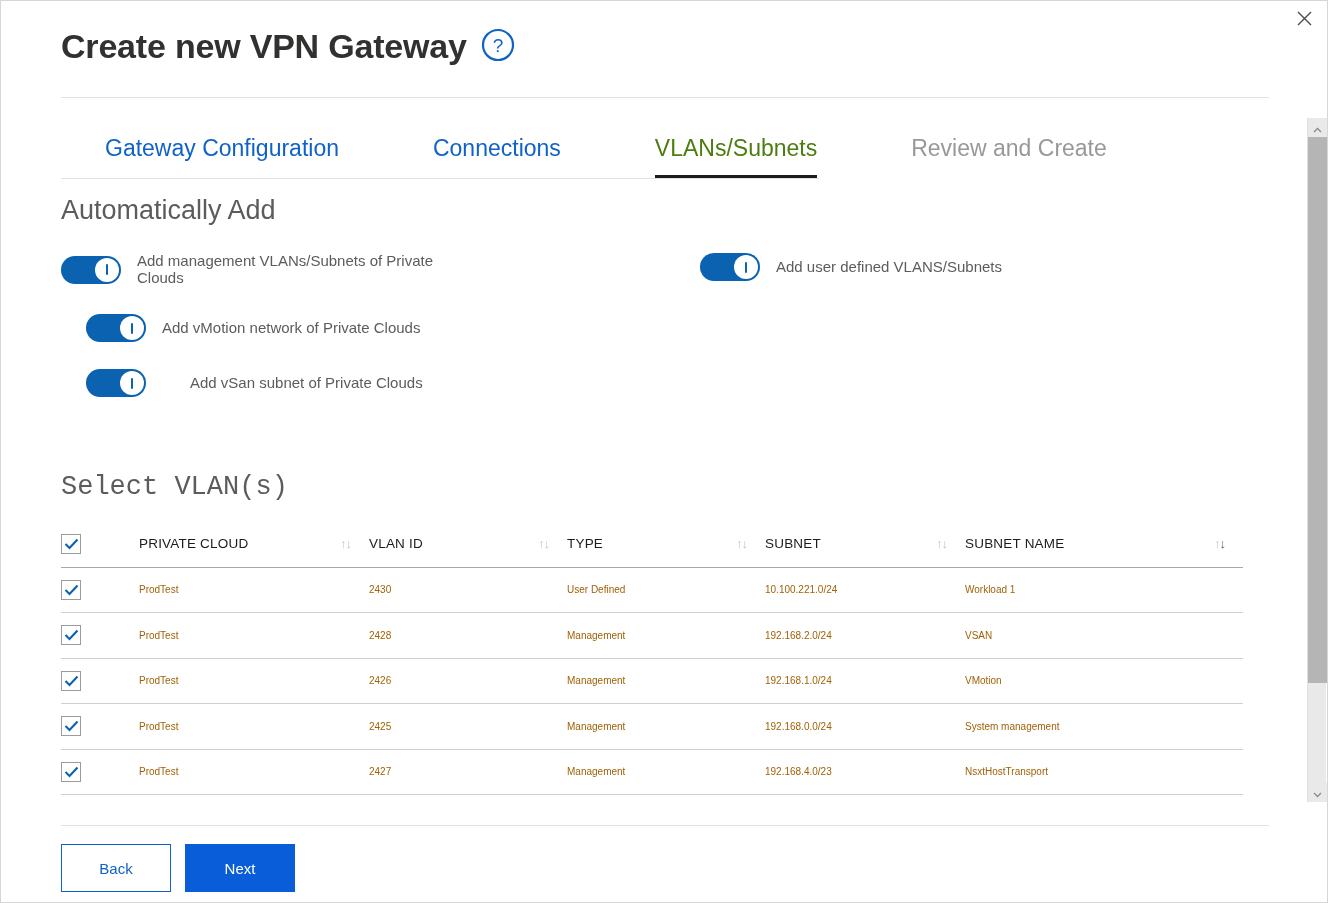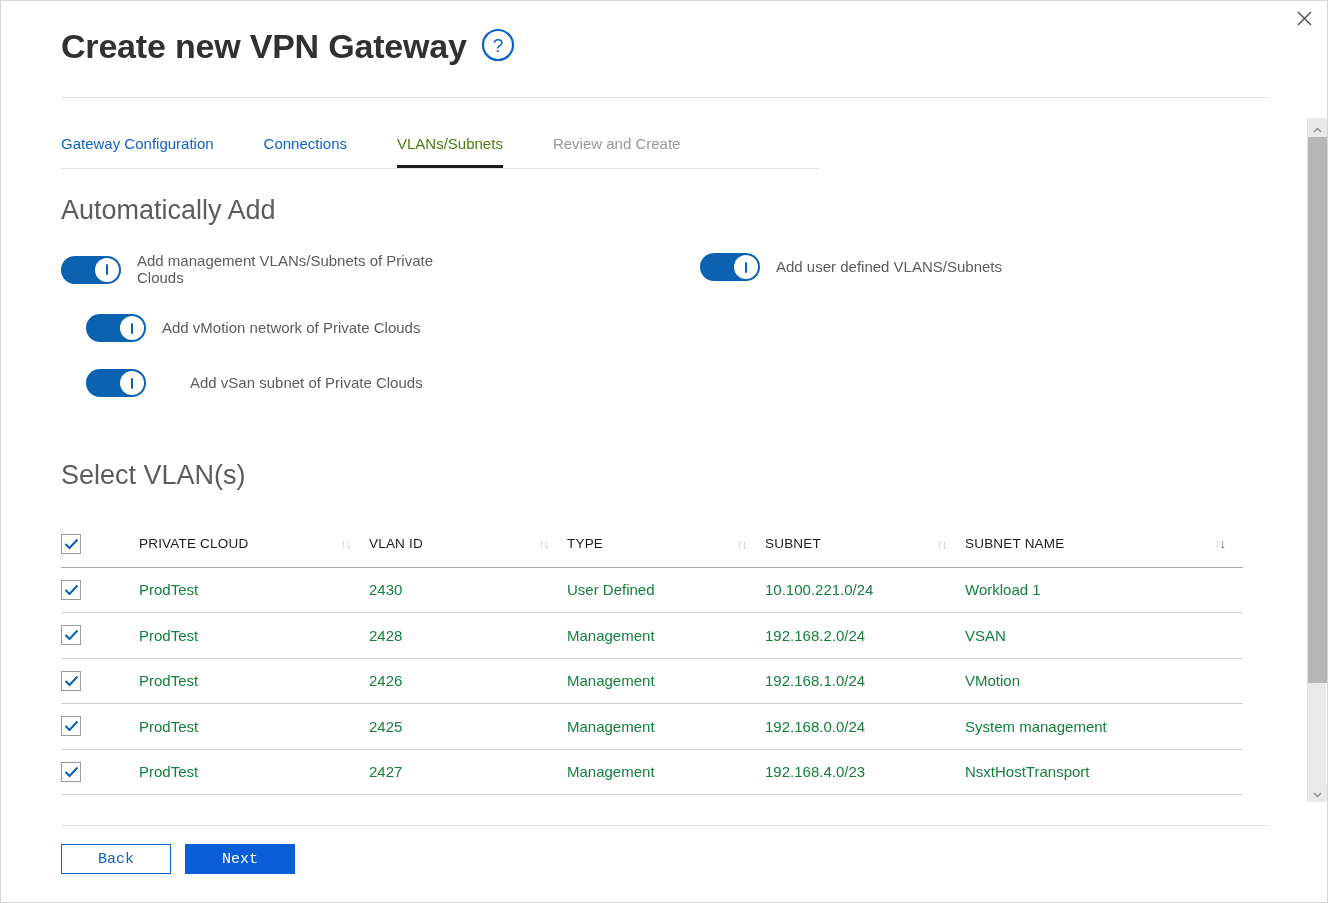--- a/index.html
+++ b/index.html
@@ -44,38 +44,39 @@
   }
 
   
   .tabs {
     position: absolute; left: 60px; top: 128px;
     display: flex; align-items: flex-end;
     border-bottom: 1px solid #e1e1e1;
     width: 758px;
   }
   .tab {
-    font-size: 15px;
+    font-size: 23px;
     padding: 6px 0 13px 0;
     margin-right: 50px;
     color: #0f62c8; cursor: pointer;
     border-bottom: 3px solid transparent;
     white-space: nowrap;
+    margin-left: 44px;
   }
   .tab.active { color: #4d7c0f; border-bottom-color: #1c1c1c; cursor: default; }
   .tab.disabled { color: #989898; cursor: default; }
   .tab:last-child { margin-right: 0; }
 
   
   .section-title {
     position: absolute; left: 60px;
     font-size: 27px; color: #5c5c5c; font-weight: normal;
   }
   #auto-add-title { top: 194px; }
-  #select-vlan-title { top: 459px; }
+  #select-vlan-title { top: 471px; font-family: Liberation Mono, monospace; }
 
   
   .toggle-row {
     position: absolute; display: flex; align-items: center;
   }
   .toggle {
     flex: 0 0 auto;
     width: 60px; height: 28px; border-radius: 14px;
     background: #0a62b0; position: relative; cursor: pointer;
   }
@@ -133,21 +134,21 @@
   thead th.col-chk .th-inner { padding-right: 0; justify-content: flex-start; }
   .sort-icon {
     color: #c4c4c4; font-size: 13px; letter-spacing: -1px;
     cursor: pointer; user-select: none; white-space: nowrap;
   }
   .sort-icon.strong .dn { color: #5a5a5a; }
 
   tbody tr { border-bottom: 1px solid #d0d0d0; }
   tbody td {
     height: 45.5px;
-    font-size: 15px; color: #15803d;
+    font-size: 10px; color: #a16207;
   }
   tbody tr.partial td { height: 22px; overflow: hidden; }
 
   
   .cbx {
     width: 20px; height: 20px;
     border: 1px solid #9b9b9b; background: #fff;
     display: inline-flex; align-items: center; justify-content: center;
     cursor: pointer; vertical-align: middle;
   }
@@ -176,23 +177,23 @@
   
   .footer-rule {
     position: absolute; left: 60px; right: 58px; top: 824px;
     height: 1px; background: #e1e1e1;
   }
   .footer {
     position: absolute; left: 60px; top: 843px;
     display: flex; gap: 14px;
   }
   .btn {
-    font-size: 15px; height: 30px; min-width: 110px;
+    font-size: 15px; height: 48px; min-width: 110px;
     display: inline-flex; align-items: center; justify-content: center;
-    cursor: pointer; padding: 0 14px; font-family: Liberation Mono, monospace;
+    cursor: pointer; padding: 0 14px;
   }
   .btn-secondary {
     background: #ffffff; color: #0f62c8;
     border: 1px solid #0f62c8;
   }
   .btn-primary {
     background: #0a5dd8; color: #ffffff; border: 1px solid #0a5dd8;
   }
 </style>
 </head>

